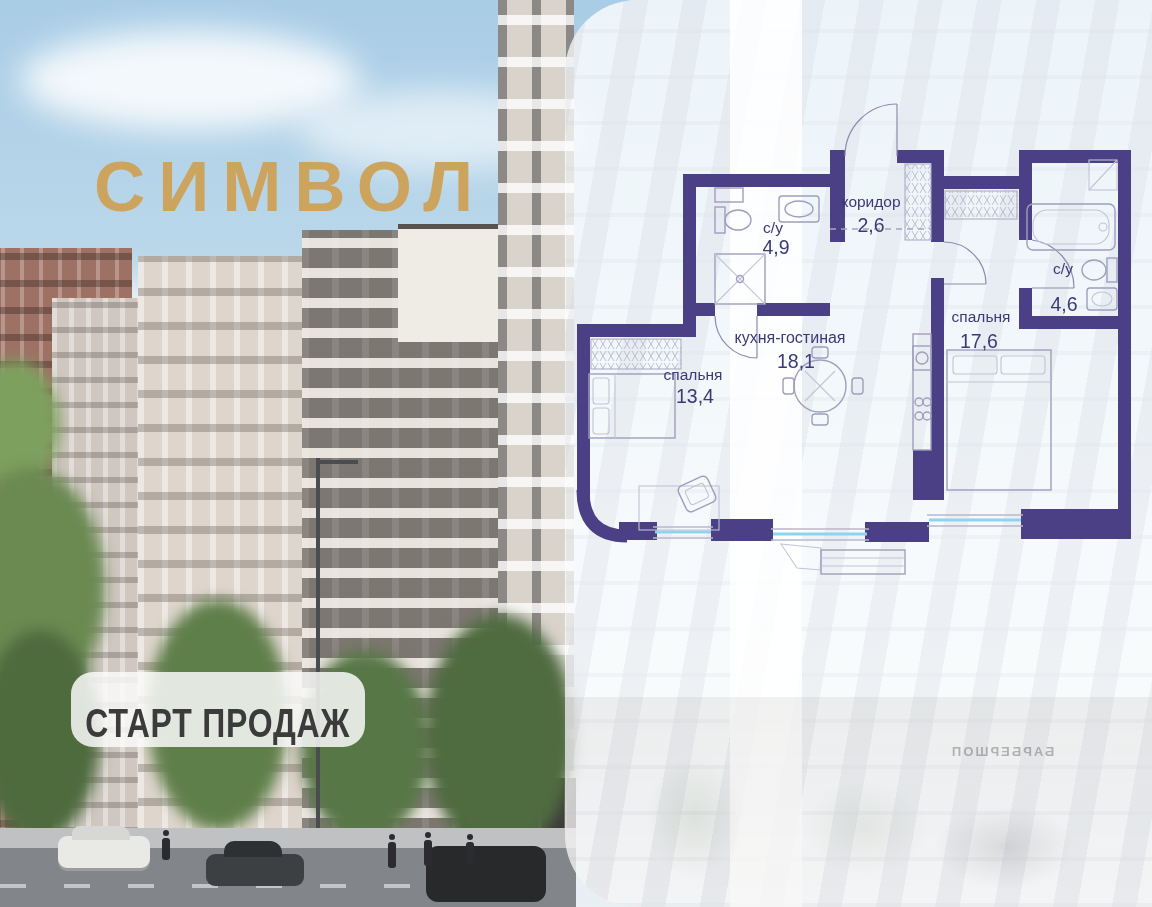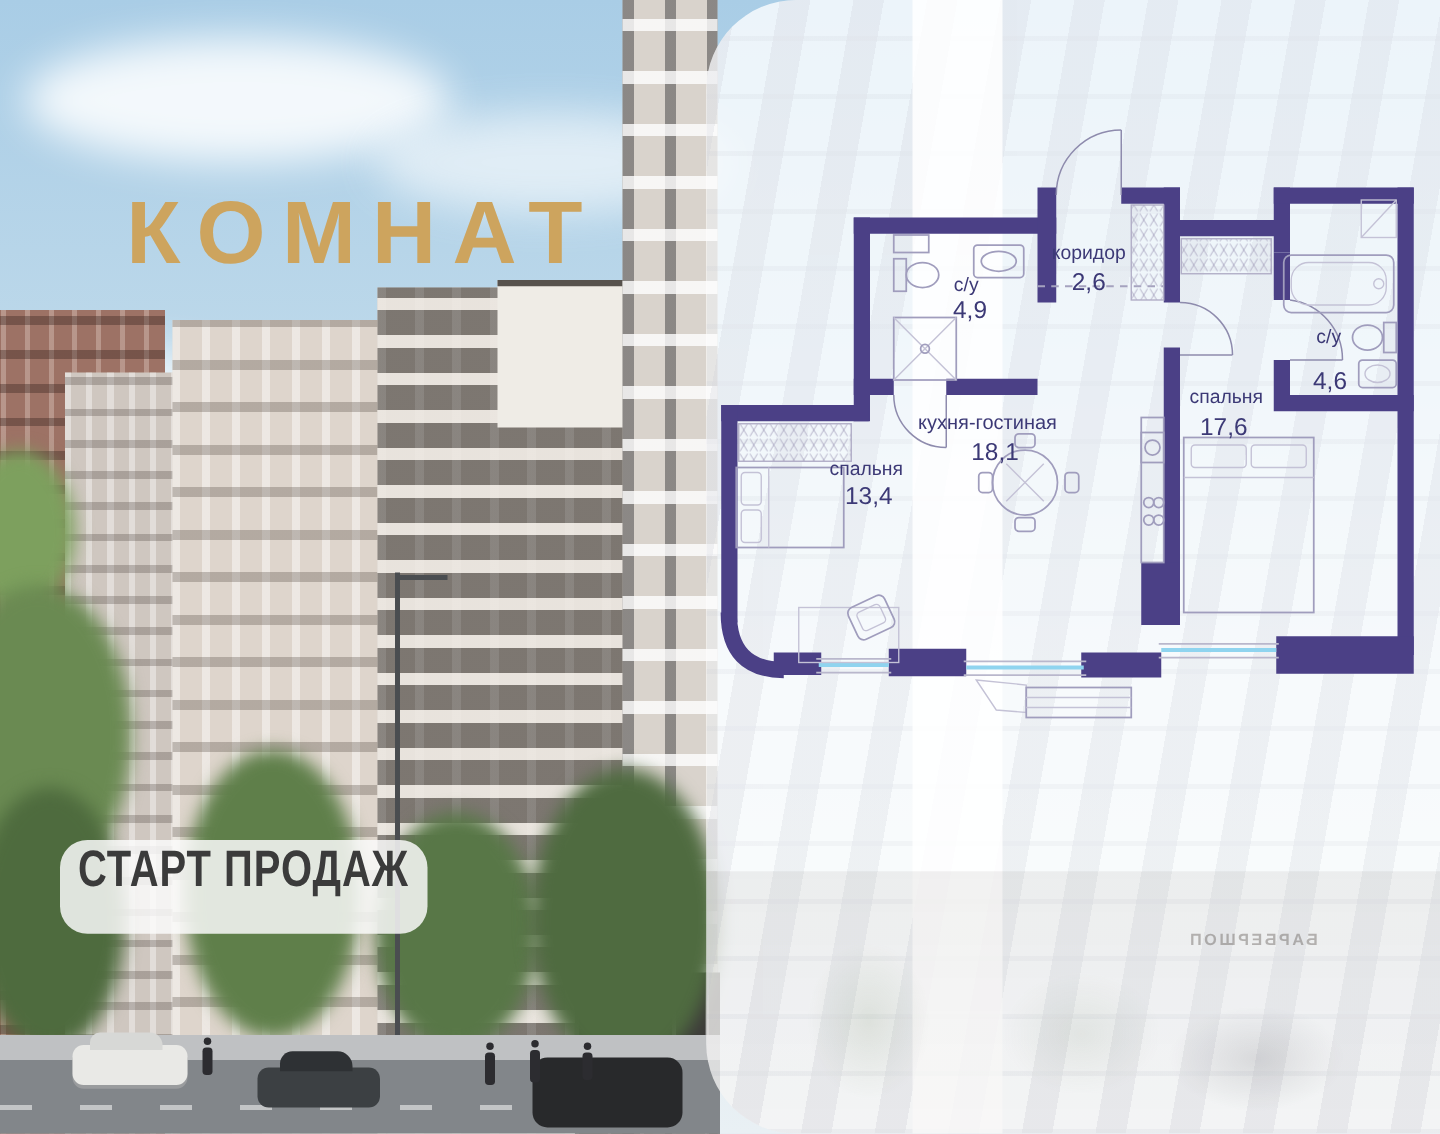--- a/index.html
+++ b/index.html
@@ -54,22 +54,22 @@
   .carW::before{content:"";position:absolute;left:14px;top:-10px;right:20px;height:14px;background:#d7d8d6;border-radius:8px 10px 0 0}
   .carS{left:206px;top:854px;width:98px;height:32px;background:#3c4043}
   .carS::before{content:"";position:absolute;left:18px;top:-13px;right:22px;height:16px;background:#2e3134;border-radius:10px 12px 0 0}
   .carB{left:426px;top:846px;width:120px;height:56px;background:#28292b;border-radius:12px}
   .person{position:absolute;width:8px;height:22px;background:#2c2c30;border-radius:3px}
   .person::before{content:"";position:absolute;left:1px;top:-8px;width:6px;height:6px;border-radius:50%;background:#2c2c30}
   .p1{left:162px;top:838px}.p2{left:388px;top:842px;height:26px}.p3{left:424px;top:840px;height:26px}.p4{left:466px;top:842px}
 
   .logo{position:absolute;left:80px;top:146px;width:420px;text-align:center;
     font-size:71px;font-weight:700;letter-spacing:13px;color:var(--logo-gold);white-space:nowrap}
-  .badge{position:absolute;left:48px;top:672px;width:294px;height:75px;border-radius:22px;
-    background:rgba(252,252,252,.84);display:flex;align-items:flex-start;justify-content:center}
+  .badge{position:absolute;left:71px;top:672px;width:294px;height:75px;border-radius:22px;
+    background:rgba(252,252,252,.84);display:flex;align-items:flex-end;justify-content:center}
   .badge span{font-size:41px;font-weight:700;color:#3b3b3b;letter-spacing:1px;
     transform:scaleX(.78);white-space:nowrap}
 
   
   .panel{position:absolute;left:565px;top:0;width:587px;height:907px;
     background:rgba(255,255,255,.78);border-radius:72px 0 0 72px;overflow:hidden}
   .panel-bg{position:absolute;inset:0;opacity:.55;pointer-events:none;
     background:repeating-linear-gradient(100deg,rgba(205,208,218,.45) 0 24px,rgba(248,248,250,0) 24px 58px),
     repeating-linear-gradient(0deg,rgba(198,200,210,.25) 0 4px,transparent 4px 46px)}
   .panel-strip{position:absolute;left:165px;top:0;width:72px;height:100%;background:rgba(255,255,255,.85)}
@@ -132,21 +132,21 @@
     <div class="roadline"></div>
     <div class="car carW"></div>
     <div class="car carS"></div>
     <div class="car carB"></div>
     <div class="person p1"></div>
     <div class="person p2"></div>
     <div class="person p3"></div>
     <div class="person p4"></div>
   </div>
 
-  <div class="logo">КОМНАТ</div>
+  <div class="logo">СИМВОЛ</div>
 
   <div class="badge">
     <span>СТАРТ ПРОДАЖ</span>
   </div>
 
   <div class="panel">
     <div class="panel-bg"></div>
     <div class="panel-strip"></div>
     <div class="panel-bottom"></div>
     <div class="bg-sign">БАРБЕРШОП</div>

